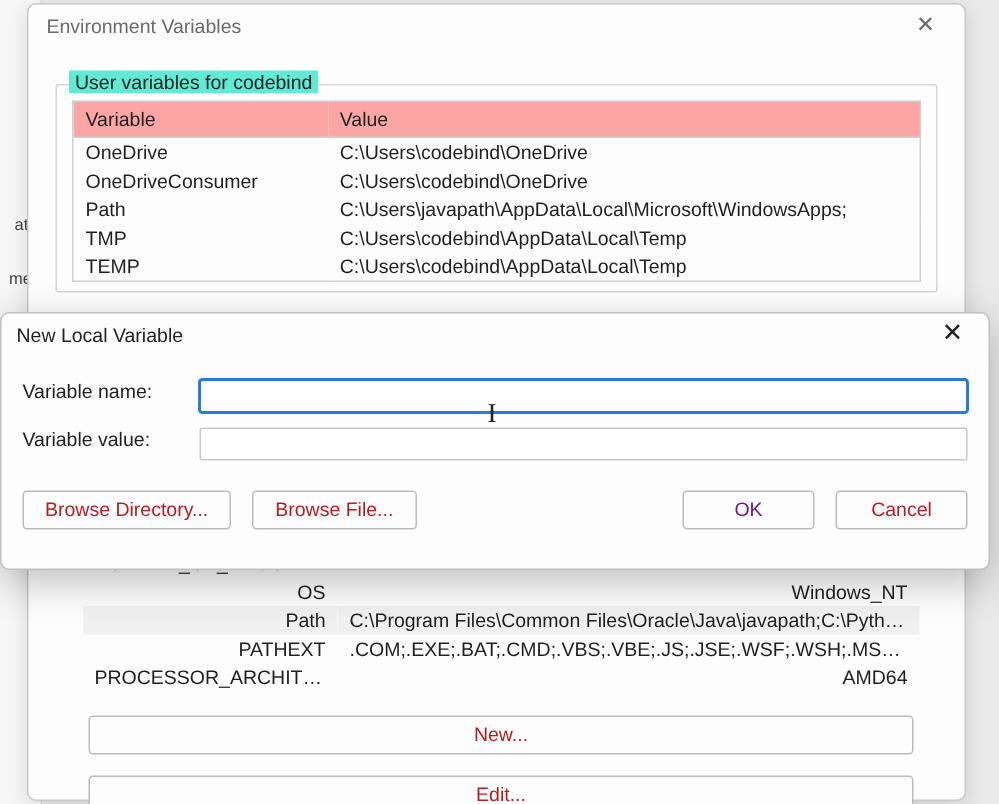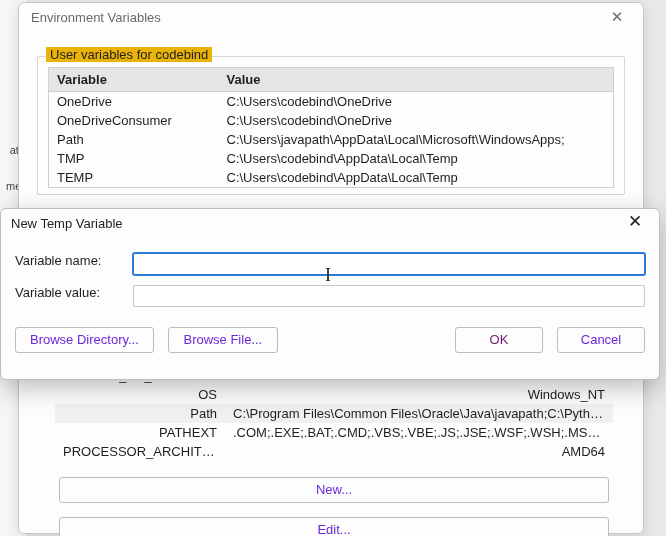--- a/index.html
+++ b/index.html
@@ -74,39 +74,39 @@
   .groupbox {
     border: 1px solid #d6d6d6;
     border-radius: 2px;
     margin-top: 8px;
     padding: 10px 10px 6px 10px;
     position: relative;
   }
   .groupbox .legend {
     position: absolute;
     top: -10px; left: 8px;
-    background: #eab308;
+    background: #5eead4;
     padding: 0 4px;
     font-size: 13px;
     color: #222;
   }
 
   table.varlist {
     width: 100%;
     border-collapse: collapse;
     table-layout: fixed;
     border: 1px solid #d0d0d0;
   }
   table.varlist th {
     text-align: left;
-    font-weight: 700;
+    font-weight: 400;
     font-size: 13px;
     padding: 4px 8px;
     border-bottom: 1px solid #d0d0d0;
-    background: #e5e5e5;
+    background: #fca5a5;
   }
   table.varlist td {
     padding: 2px 8px;
     font-size: 13px;
     white-space: nowrap;
     overflow: hidden;
     text-overflow: ellipsis;
   }
   table.varlist col.cvar { width: 170px; }
 
@@ -134,21 +134,21 @@
   .winbtn {
     min-width: 88px;
     height: 26px;
     padding: 0 14px;
     background: #fdfdfd;
     border: 1px solid #bcbcbc;
     border-radius: 3px;
     text-align: center;
     line-height: 24px;
     font-size: 13px;
-    color: #6d28d9;
+    color: #b91c1c;
     box-sizing: border-box;
     display: inline-block;
   }
   .winbtn.disabled { color: #701a75; }
 
   
   .newvar {
     position: absolute;
     left: 0; top: 208px;
     width: 660px;
@@ -313,21 +313,21 @@
       <div class="btnrow">
         <span class="winbtn">New...</span>
         <span class="winbtn">Edit...</span>
         <span class="winbtn">Delete</span>
       </div>
     </div>
   </div>
 
   <div class="newvar">
     <div class="titlebar2">
-      <span>New Temp Variable</span>
+      <span>New Local Variable</span>
       <div class="closebtn2">
         <span>✕</span>
       </div>
     </div>
     <div class="content">
       <div class="formrow">
         <span class="lbl">Variable name:</span>
         <input class="txt focus" type="text" value="" style="">
       </div>
       <div class="formrow">

